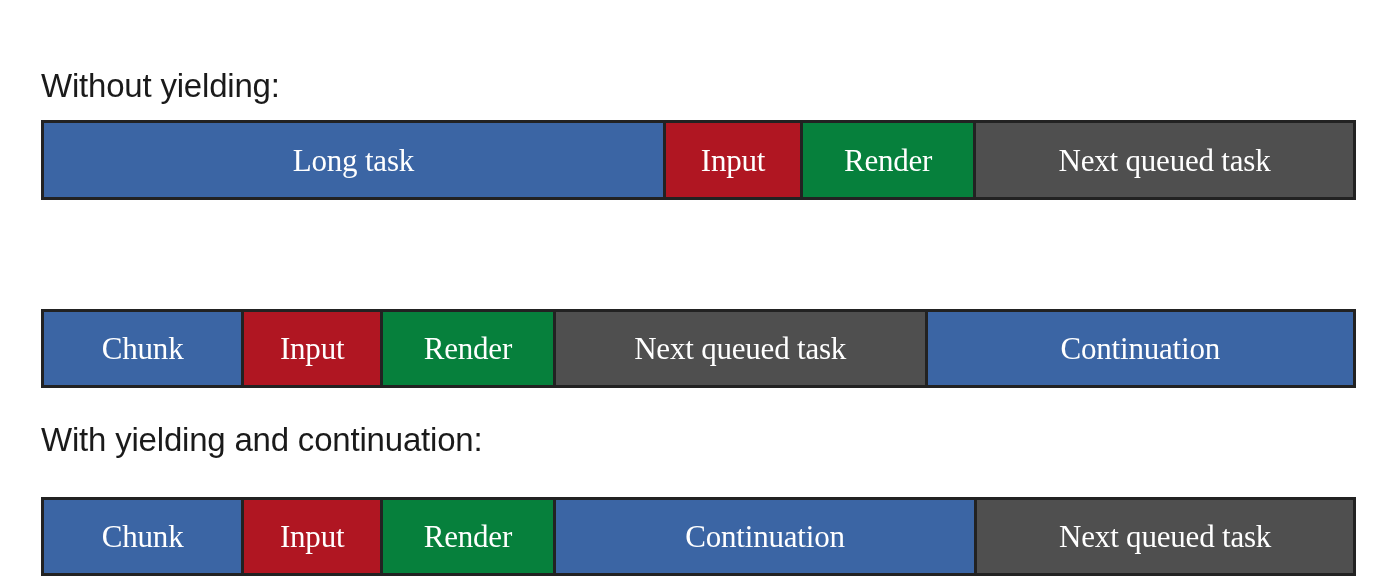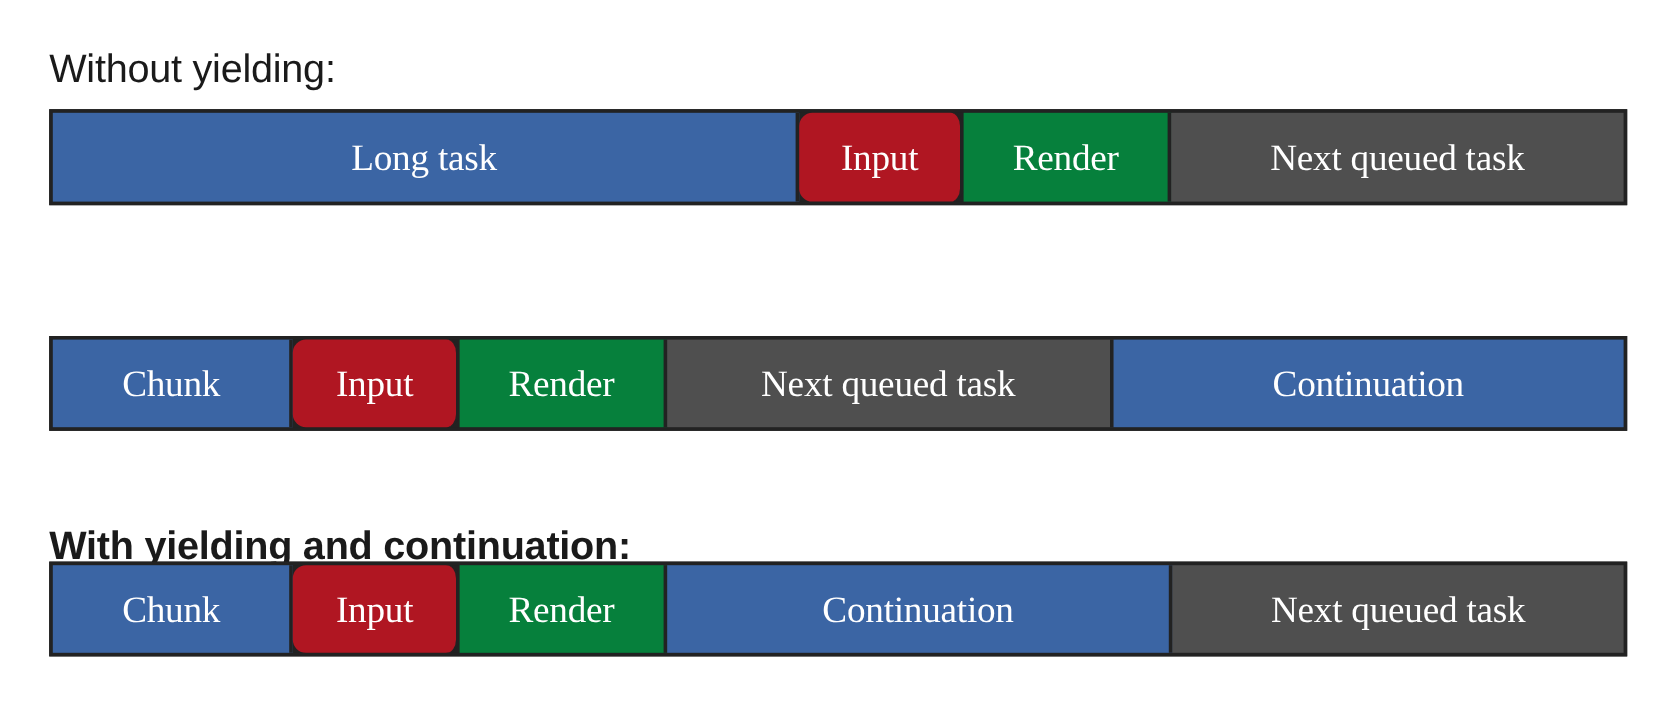--- a/index.html
+++ b/index.html
@@ -11,20 +11,21 @@
     width: 1396px;
     height: 588px;
     font-family: "Liberation Sans", sans-serif;
     -webkit-font-smoothing: antialiased;
     overflow: hidden;
   }
   .canvas {
     position: relative;
     width: 1396px;
     height: 416px;
+    margin-top: 29px;
   }
   .row-label {
     position: absolute;
     left: 41px;
     font-size: 33px;
     line-height: 38px;
     color: #1a1a1a;
     letter-spacing: -0.2px;
     white-space: nowrap;
   }
@@ -49,32 +50,32 @@
     letter-spacing: -0.2px;
     white-space: nowrap;
     overflow: hidden;
     border-right: 3px solid #222222;
     height: 100%;
     font-family: Liberation Serif, serif;
   }
   .seg:last-child { border-right: none; }
 
   .seg.blue  { background: #3b65a4; }
-  .seg.red   { background: #b01622; border-radius: 11px; }
+  .seg.red   { background: #b01622; }
   .seg.green { background: #06803c; }
   .seg.gray  { background: #4f4f4f; }
 
   
   #label-1    { top: 38px; }
   #timeline-1 { top: 91px; height: 80px; }
   
   #label-2    { top: 226px; }
   #timeline-2 { top: 280px; height: 79px; }
   
-  #label-3    { top: 436px; font-weight: bold; }
+  #label-3    { top: 392px; }
   #timeline-3 { top: 468px; height: 79px; }
 </style>
 </head>
 <body>
 
 <div class="canvas">
 
   <div class="row-label" id="label-1">Without yielding:</div>
   <div class="timeline" id="timeline-1">
     <div class="seg blue" style="flex: 0 0 47.5%; background: rgb(59, 101, 164);">Long task</div>

